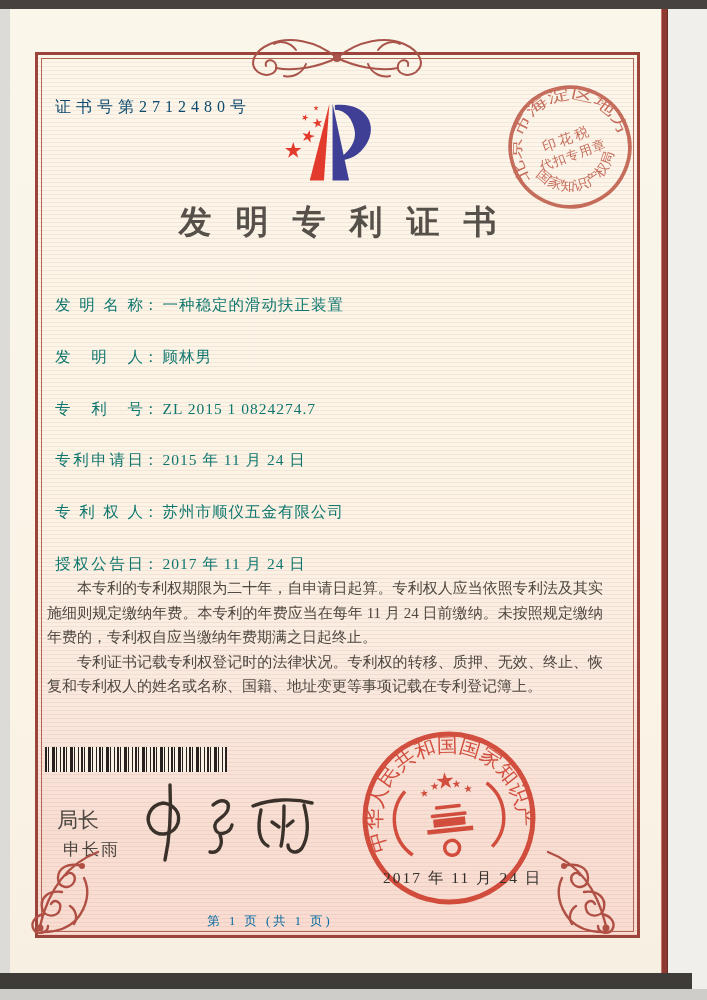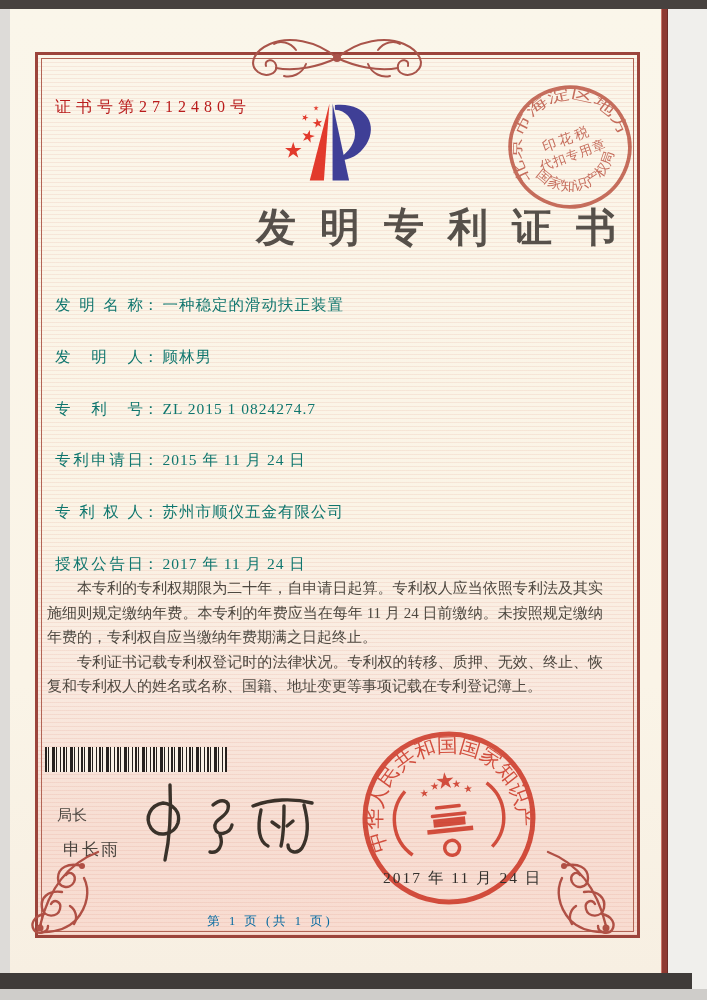--- a/index.html
+++ b/index.html
@@ -24,41 +24,41 @@
            border:3px solid #9c443b; z-index:3;
            background:
              repeating-linear-gradient(0deg, rgba(210,115,95,0.12) 0 1px, rgba(210,115,95,0) 1px 4px),
              linear-gradient(180deg,#fbf6ea 0%,#fbf4e6 52%,#f9e9df 72%,#f7ded3 88%,#f8dcd1 100%);
   }
   .frame-inner { position:absolute; left:3px; top:3px; right:3px; bottom:3px;
                  border:1px solid #b26455; }
 
   .abs { position:absolute; z-index:6; }
 
-  .cert-no { left:55px; top:97px; font-size:16px; letter-spacing:5px; color:#b91c1c; }
-
-  .title { left:35px; top:200px; width:605px; text-align:right; font-size:40px;
+  .cert-no { left:55px; top:97px; font-size:16px; letter-spacing:5px; color:#0c4a6e; }
+
+  .title { left:35px; top:200px; width:605px; text-align:center; font-size:33px;
            font-weight:600; color:#56504a; letter-spacing:24px; text-indent:24px; }
 
   .frow  { left:55px; width:540px; height:22px; font-size:15.5px; color:#0f766e; white-space:nowrap; }
   .flabel{ display:inline-block; width:88px; text-align:justify; text-align-last:justify; vertical-align:top; }
   .fcolon{ display:inline-block; margin-right:4px; }
   .fvalue{ letter-spacing:1px; }
 
   .bodytext { left:47px; top:576px; width:556px; font-size:15px; line-height:24.5px;
               color:#4e4840; text-align:justify; }
   .bodytext p { text-indent:2em; }
 
   .barcode { left:45px; top:747px; width:182px; height:25px;
     background:repeating-linear-gradient(90deg,
       #26211e 0 2px, #f9f1e6 2px 3px, #26211e 3px 4px, #f9f1e6 4px 7px,
       #26211e 7px 10px, #f9f1e6 10px 11px, #26211e 11px 12px, #f9f1e6 12px 15px,
       #26211e 15px 16px, #f9f1e6 16px 18px); }
 
-  .signer-title { left:57px; top:806px; font-size:15px; color:#4c4640; font-family:"Liberation Sans",sans-serif; }
+  .signer-title { left:57px; top:806px; font-size:21px; color:#4c4640; font-family:"Liberation Sans",sans-serif; }
   .signer-name  { left:63px; top:838px; font-size:17px; color:#4c4640; letter-spacing:2px; font-family:"Liberation Sans",sans-serif; }
   .signature    { left:125px; top:775px; z-index:7; }
 
   .seal { left:360px; top:729px; width:178px; height:178px; z-index:6; opacity:0.92;
           transform:rotate(-6deg); mix-blend-mode:multiply; }
   .seal-date { left:383px; top:868px; font-size:15.5px; color:#33302c; letter-spacing:2px; z-index:8; }
 
   .tax-stamp { left:506px; top:83px; width:128px; height:128px; z-index:7; opacity:0.85;
                transform:rotate(-20deg); mix-blend-mode:multiply; }
 

